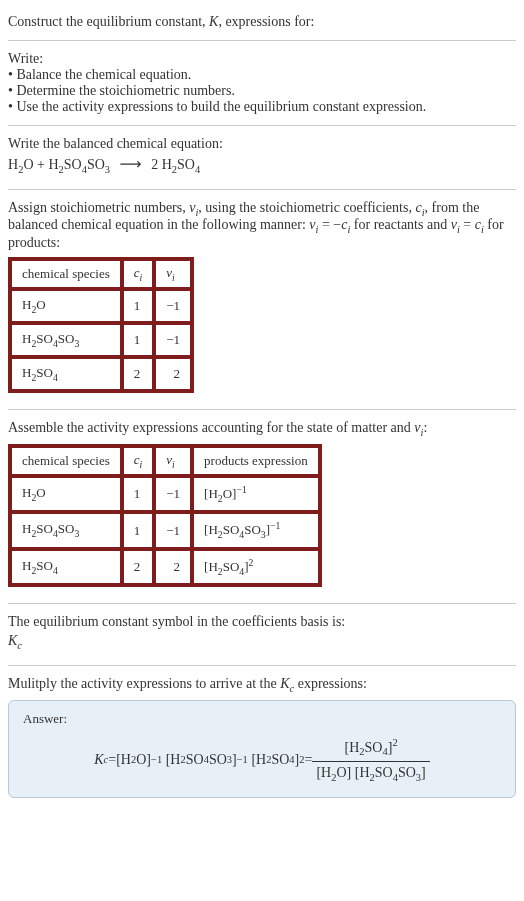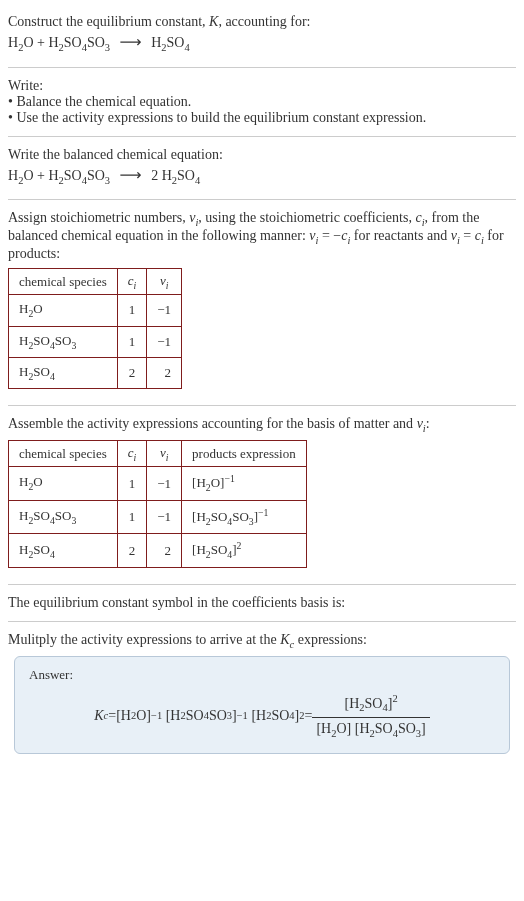--- a/index.html
+++ b/index.html
@@ -36,41 +36,40 @@
     }
     .arrow {
       font-size: 1.1em;
       margin: 0 6px;
     }
     table {
       border-collapse: collapse;
       margin: 6px 0;
     }
     td, th {
-      border: 1px solid #7f1d1d;
+      border: 4px solid #7f1d1d;
       padding: 4px 10px;
       text-align: left;
       font-weight: normal;
       font-size: 13px;
     }
     td.center {
-      text-align: center;
     }
     td.right {
       text-align: right;
     }
     .italic {
       font-style: italic;
     }
     .answer-box {
       background: #e8f0f7;
       border: 1px solid #b8c8d8;
       border-radius: 6px;
       padding: 10px 14px;
-      margin: 6px 6px;
+      margin: 6px 0;
     }
     .answer-label {
       font-size: 13px;
       margin-bottom: 8px;
     }
     .frac {
       display: inline-block;
       vertical-align: middle;
       text-align: center;
     }
@@ -94,35 +93,31 @@
     }
     ul.plan li::before {
       content: "• ";
     }
   </style>
 </head>
 <body>
 
 <div class="section">
   <div>
-    <span>Construct the equilibrium constant, </span><span class="italic">K</span><span>, accounting for:</span>
-  </div>
-  <div class="formula">
-    <span>H</span><sub>2</sub><span>O + H</span><sub>2</sub><span>SO</span><sub>4</sub><span>SO</span><sub>3</sub>
-    <span class="arrow">⟶</span>
-    <span>H</span><sub>2</sub><span>SO</span><sub>4</sub>
+    <span>Construct the equilibrium constant, </span><span class="italic">K</span><span>, expressions for:</span>
   </div>
 </div>
 
 <div class="divider"></div>
 
 <div class="section">
   <div>Write:</div>
   <ul class="plan">
     <li>Balance the chemical equation.</li>
+    <li>Determine the stoichiometric numbers.</li>
     <li>Use the activity expressions to build the equilibrium constant expression.</li>
   </ul>
 </div>
 
 <div class="divider"></div>
 
 <div class="section">
   <div>Write the balanced chemical equation:</div>
   <div class="formula">
     <span>H</span><sub>2</sub><span>O</span> + <span>H</span><sub>2</sub><span>SO</span><sub>4</sub><span>SO</span><sub>3</sub>
@@ -160,21 +155,21 @@
       <td class="right">2</td>
     </tr>
   </tbody>
     </table>
 </div>
 
 <div class="divider"></div>
 
 <div class="section">
   <div>
-    <span>Assemble the activity expressions accounting for the basis of matter and </span><span class="italic">ν</span><sub class="italic">i</sub><span>:</span>
+    <span>Assemble the activity expressions accounting for the state of matter and </span><span class="italic">ν</span><sub class="italic">i</sub><span>:</span>
   </div>
   <table>
     <tbody>
         <tr>
       <td>chemical species</td>
       <td class="center"><span class="italic">c</span><sub class="italic">i</sub></td>
       <td class="center"><span class="italic">ν</span><sub class="italic">i</sub></td>
       <td>products expression</td>
     </tr>
     <tr>
@@ -196,20 +191,21 @@
       <td class="formula">[<span>H</span><sub>2</sub><span>SO</span><sub>4</sub>]<sup>2</sup></td>
     </tr>
   </tbody>
     </table>
 </div>
 
 <div class="divider"></div>
 
 <div class="section">
   <div>The equilibrium constant symbol in the coefficients basis is:</div>
+  <div class="formula"><span class="italic">K</span><sub class="italic">c</sub></div>
 </div>
 
 <div class="divider"></div>
 
 <div class="section">
   <div>
     <span>Mulitply the activity expressions to arrive at the </span><span class="italic">K</span><sub class="italic">c</sub><span> expressions:</span>
   </div>
 
   <div class="answer-box">

